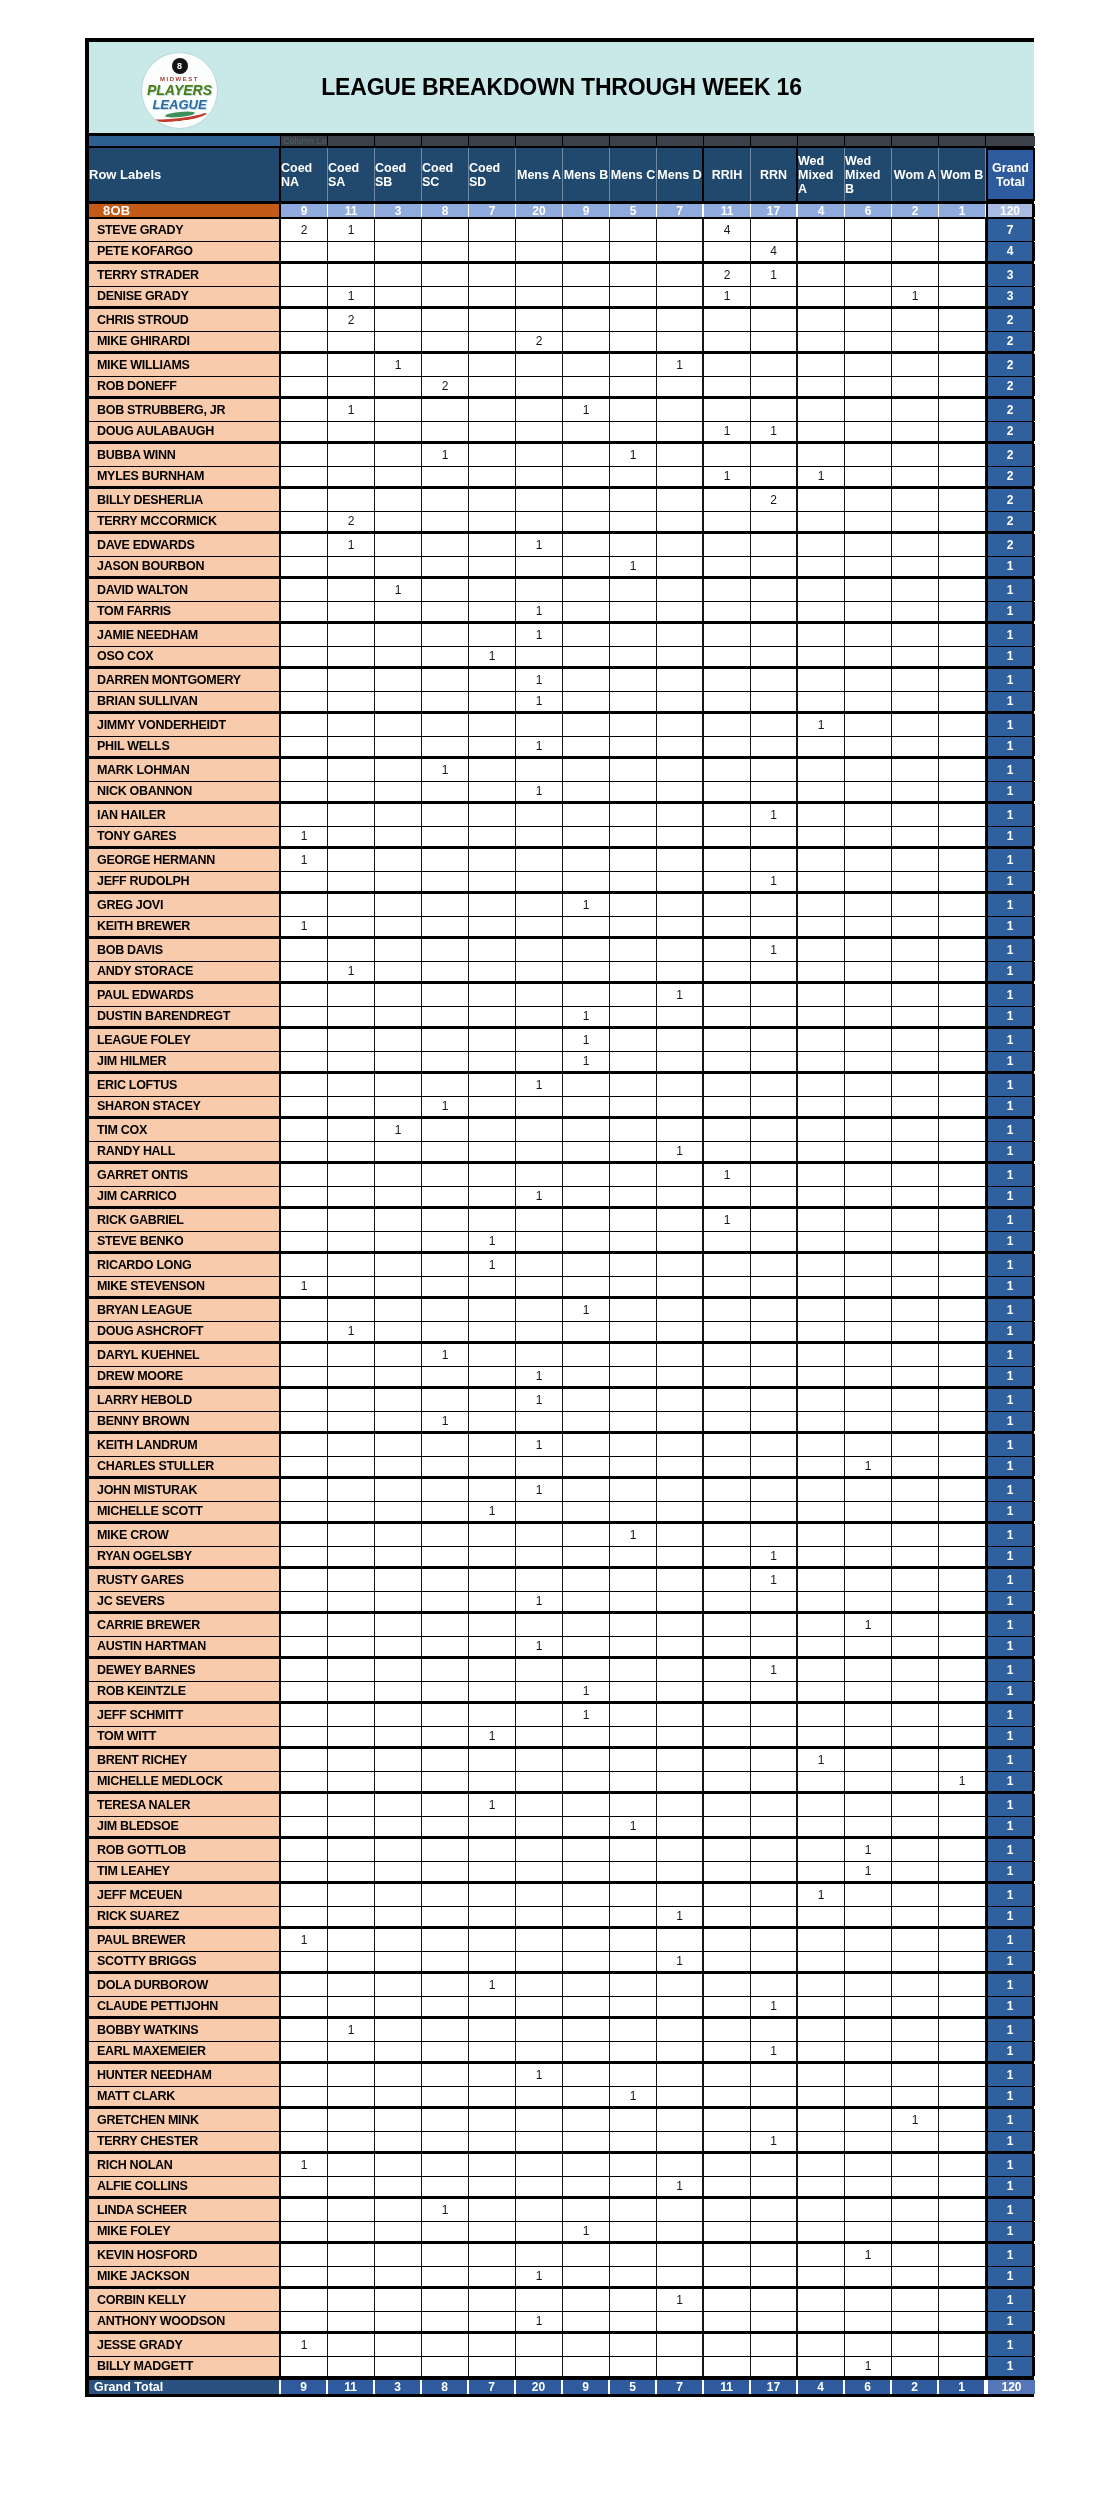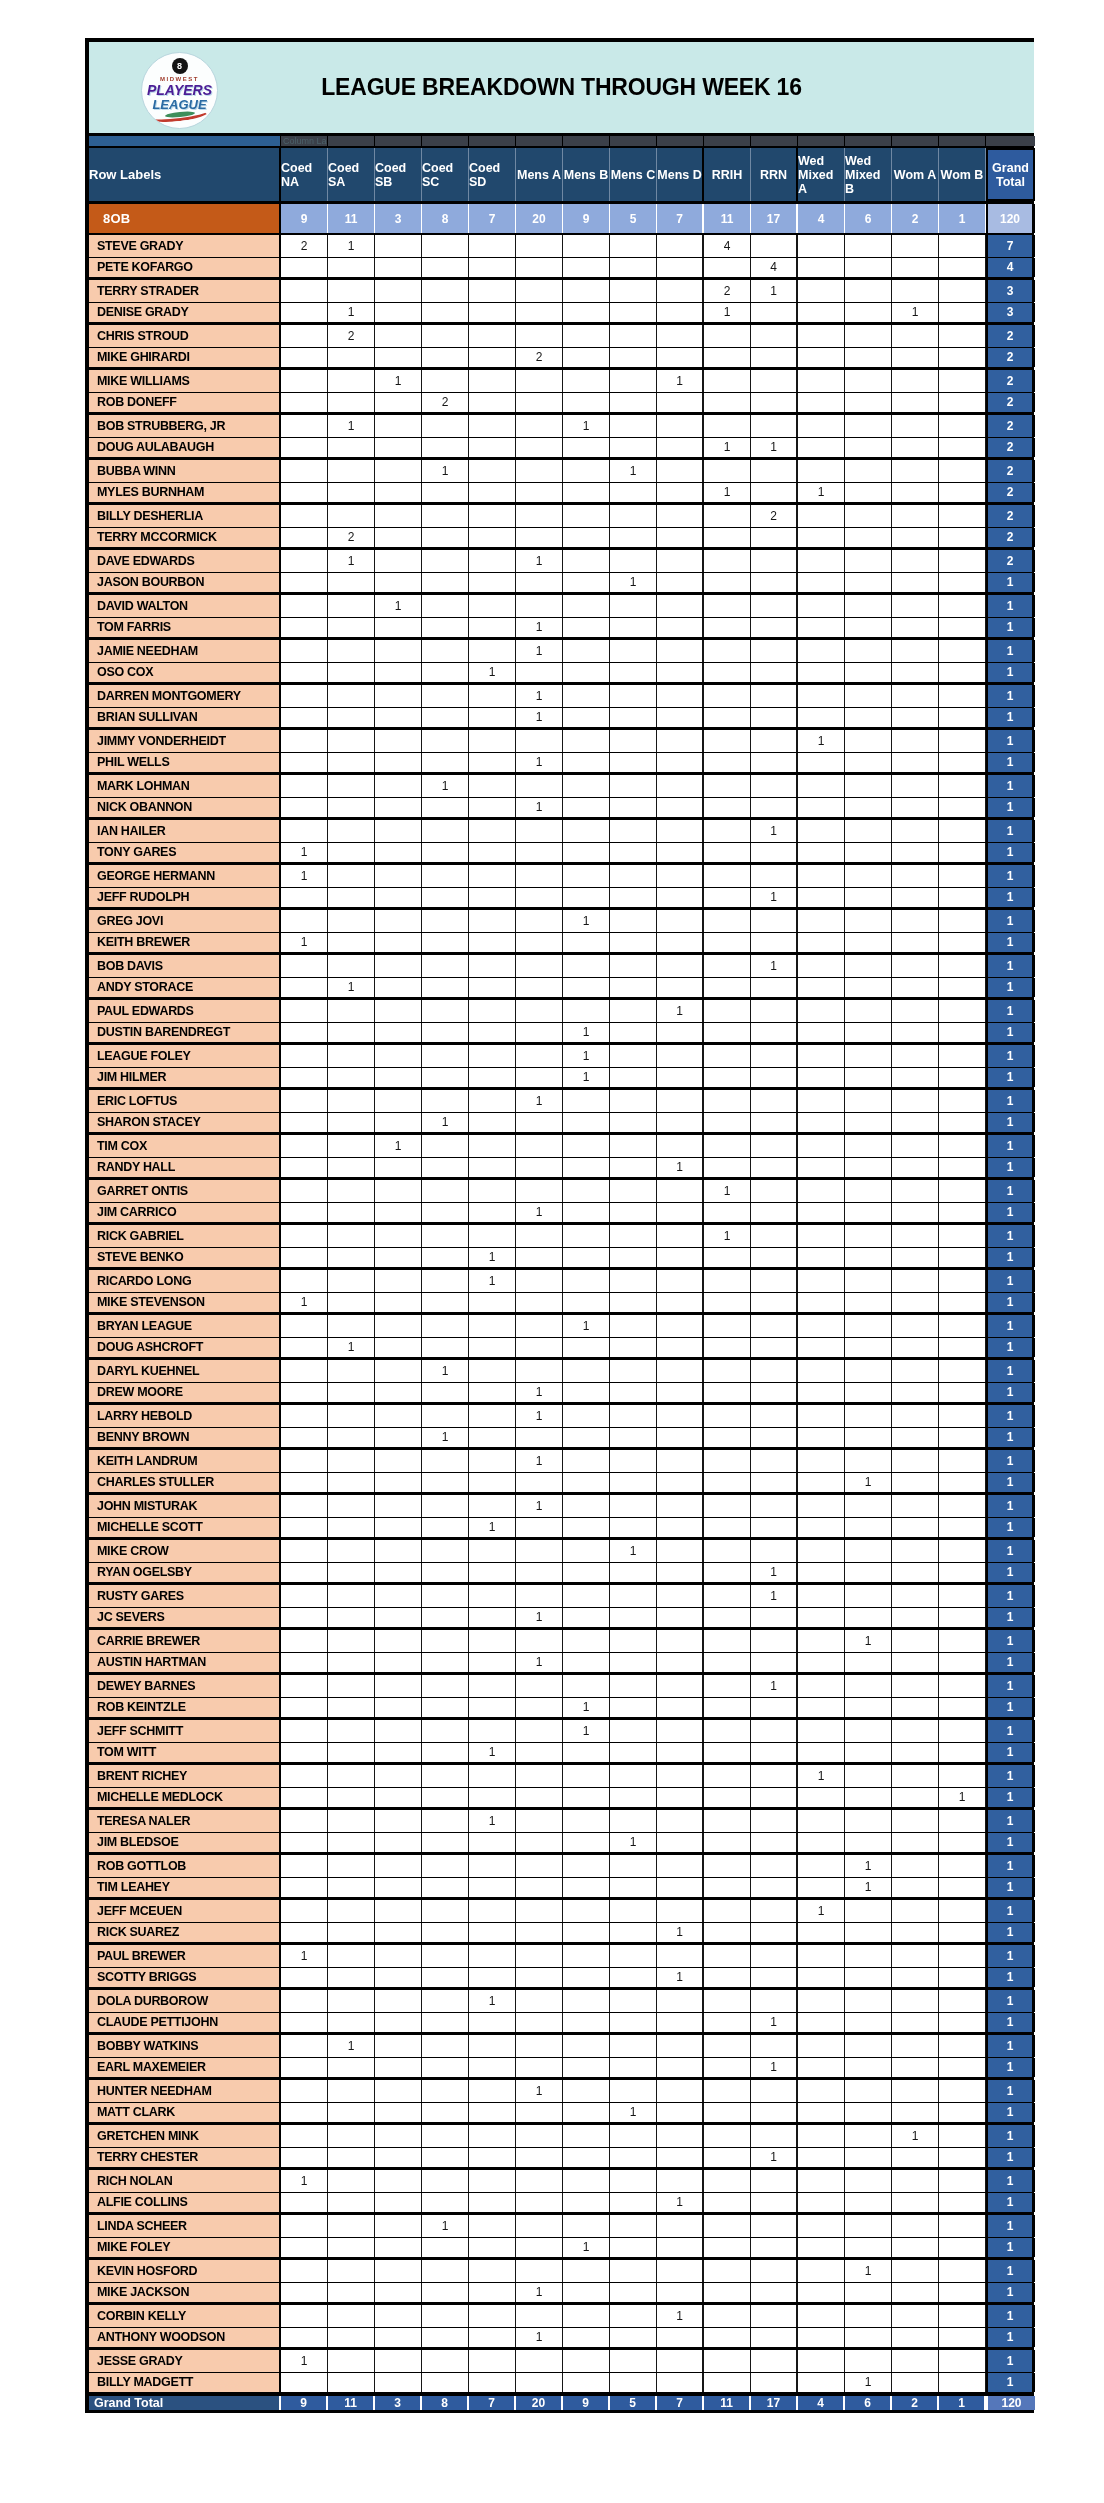--- a/index.html
+++ b/index.html
@@ -6,21 +6,21 @@
   body{width:1104px;height:2503px;position:relative;font-family:"Liberation Sans",sans-serif;-webkit-font-smoothing:antialiased;}
   .sheet{position:absolute;left:85px;top:38px;width:949px;}
   .sheet *{box-sizing:border-box;}
 
   
   .title-block{position:relative;height:98px;background:#c9e9e8;border-top:4px solid #000;border-left:4px solid #000;border-bottom:3px solid #000;}
   .title-text{position:absolute;left:0;right:0;top:50%;transform:translateY(-50%);text-align:center;font-weight:700;font-size:23px;line-height:1.3;color:#000;letter-spacing:-0.2px;}
   .logo{position:absolute;left:52px;top:10px;width:77px;height:77px;background:#fcfefe;border-radius:50%;border:1px solid #b9d6de;overflow:hidden;}
   .logo .ball{position:absolute;top:5px;left:50%;transform:translateX(-50%);width:16px;height:16px;background:#141414;border-radius:50%;color:#fff;font-size:9px;font-weight:700;display:flex;align-items:center;justify-content:center;}
   .logo .midwest{position:absolute;top:23px;width:100%;text-align:center;font-size:6px;font-weight:700;color:#a03c2c;letter-spacing:1.5px;}
-  .logo .players{position:absolute;top:29px;width:100%;text-align:center;font-style:italic;font-weight:800;font-size:14px;color:#4c1d95;text-shadow:1px 1px 0 #bcd9ea;}
+  .logo .players{position:absolute;top:29px;width:100%;text-align:center;font-style:italic;font-weight:800;font-size:14px;color:#4d7c0f;text-shadow:1px 1px 0 #bcd9ea;}
   .logo .league{position:absolute;top:44px;width:100%;text-align:center;font-style:italic;font-weight:800;font-size:13px;color:#2b6ba3;text-shadow:1px 1px 0 #bcd9ea;}
   .logo .swoosh{position:absolute;bottom:7px;left:9px;width:58px;height:12px;border:2px solid transparent;border-bottom:3px solid #c23b2e;border-radius:50%;transform:rotate(-7deg);}
   .logo .grass{position:absolute;bottom:11px;left:23px;width:30px;height:5px;background:#3e8e5a;border-radius:50%;transform:rotate(-6deg);}
 
   
   .trow{display:flex;border-left:4px solid #000;}
   .trow>*{flex:none;}
   .nm{width:192px;}
   .c{width:47px;display:flex;align-items:center;justify-content:center;}
   .tt{width:49px;display:flex;align-items:center;justify-content:center;}
@@ -31,21 +31,21 @@
   .band .c{background:#3b4049;border-right:1px solid #000;color:#4b6069;font-size:9px;line-height:10px;overflow:hidden;white-space:nowrap;justify-content:flex-start;padding-left:2px;}
   .band .tt{background:#3b4049;}
 
   
   .hdr{height:56px;background:#21486d;border-bottom:3px solid #000;}
   .hdr .nm{color:#fff;font-weight:700;font-size:13px;display:flex;align-items:center;border-right:2px solid #000;}
   .hdr .c{color:#fff;font-weight:700;font-size:12.5px;text-align:left;line-height:1.12;border-right:1px solid #6f88a3;}
   .hdr .tt{background:#2e5b9e;color:#fff;font-weight:700;font-size:12.5px;text-align:center;line-height:1.12;border:2px solid #000;}
 
   
-  .lrow{height:31px;border-bottom:2px solid #000;}
+  .lrow{height:15px;border-bottom:2px solid #000;}
   .lrow .nm{background:#c45a18;color:#fff;font-weight:700;font-size:13px;display:flex;align-items:center;padding-left:14px;border-right:2px solid #000;letter-spacing:0.2px;}
   .lrow .c{background:#8faadc;color:#fff;font-weight:700;font-size:12px;border-right:1px solid #fff;}
   .lrow .tt{background:#a8bbe2;color:#fff;font-weight:700;font-size:12px;border-left:2px solid #000;border-right:3px solid #000;}
 
   
   .prow{height:22.5px;border-bottom:1px solid #000;}
   .prow.pair-end{border-bottom:3px solid #000;}
   .prow .nm{background:#f8cbad;color:#000;font-weight:700;font-size:12.5px;letter-spacing:-0.3px;display:flex;align-items:center;padding-left:8px;border-right:2px solid #000;white-space:nowrap;overflow:hidden;}
   .prow .c{background:#fff;color:#161616;font-size:12px;border-right:1px solid #161616;}
   .prow .tt{background:#31609f;color:#fff;font-weight:700;font-size:12px;border-left:2px solid #000;border-right:3px solid #000;}

